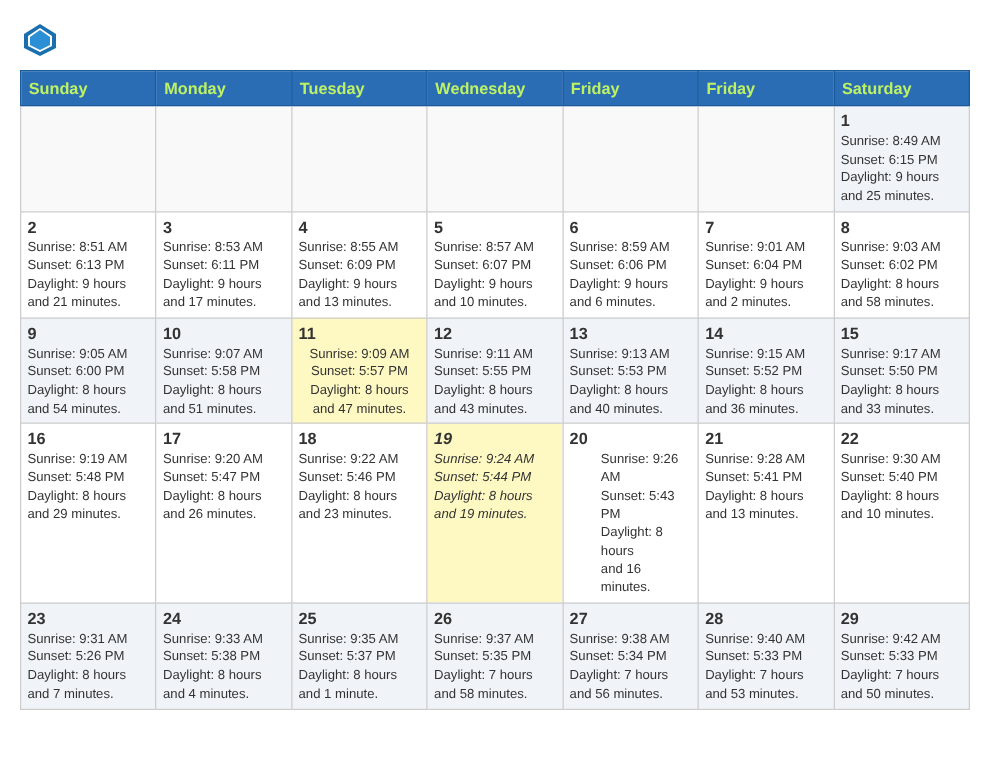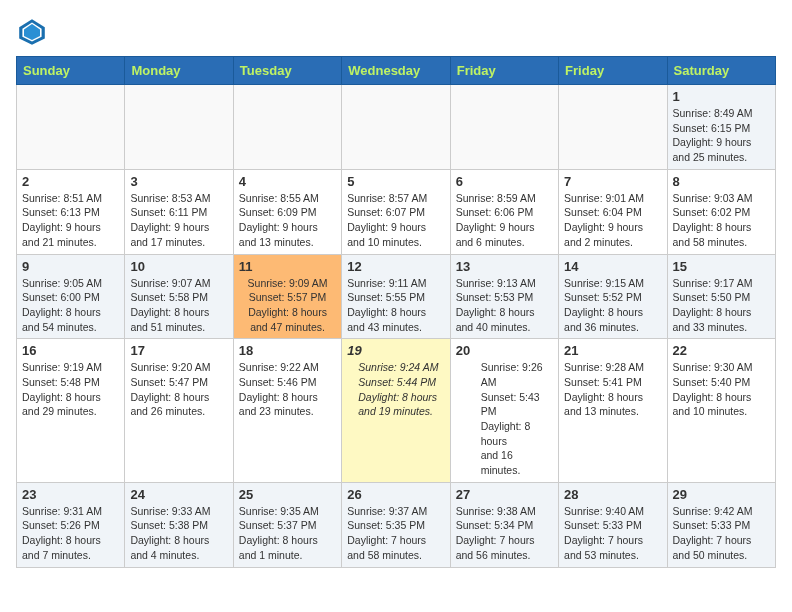--- a/index.html
+++ b/index.html
@@ -199,21 +199,21 @@
 Daylight: 8 hours
 and 54 minutes.</div>
         </td>
         <td style="background-color: rgb(240, 244, 248);">
           <span class="day-num">10</span>
           <div class="day-info" style="white-space: pre-line;">Sunrise: 9:07 AM
 Sunset: 5:58 PM
 Daylight: 8 hours
 and 51 minutes.</div>
         </td>
-        <td style="background-color: #fdba74;">
+        <td style="background-color: #fef9c3;">
           <span class="day-num">11</span>
           <div class="day-info" style="white-space: pre-line; text-align: center;">Sunrise: 9:09 AM
 Sunset: 5:57 PM
 Daylight: 8 hours
 and 47 minutes.</div>
         </td>
         <td style="background-color: rgb(240, 244, 248);">
           <span class="day-num">12</span>
           <div class="day-info" style="white-space: pre-line;">Sunrise: 9:11 AM
 Sunset: 5:55 PM
@@ -259,21 +259,21 @@
         </td>
         <td style="background-color: rgb(255, 255, 255);">
           <span class="day-num">18</span>
           <div class="day-info" style="white-space: pre-line;">Sunrise: 9:22 AM
 Sunset: 5:46 PM
 Daylight: 8 hours
 and 23 minutes.</div>
         </td>
         <td style="background-color: #fef9c3; font-style: italic;">
           <span class="day-num">19</span>
-          <div class="day-info" style="white-space: pre-line; margin-left: 11px;">Sunrise: 9:24 AM
+          <div class="day-info" style="white-space: pre-line;">Sunrise: 9:24 AM
 Sunset: 5:44 PM
 Daylight: 8 hours
 and 19 minutes.</div>
         </td>
         <td style="background-color: rgb(255, 255, 255);">
           <span class="day-num">20</span>
           <div class="day-info" style="white-space: pre-line; margin-left: 25px;">Sunrise: 9:26 AM
 Sunset: 5:43 PM
 Daylight: 8 hours
 and 16 minutes.</div>

